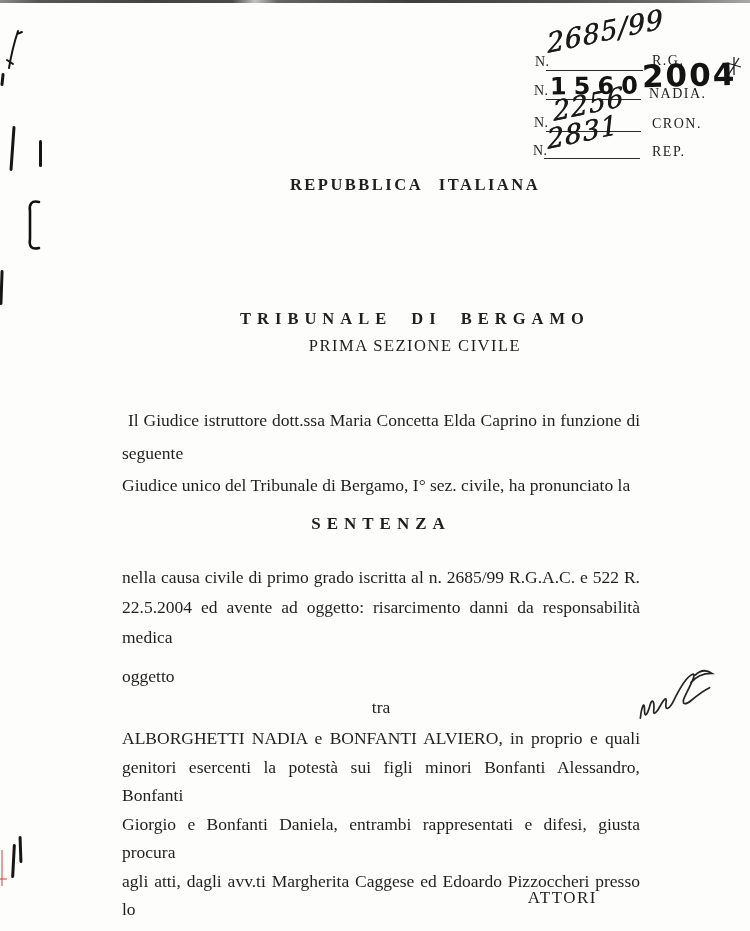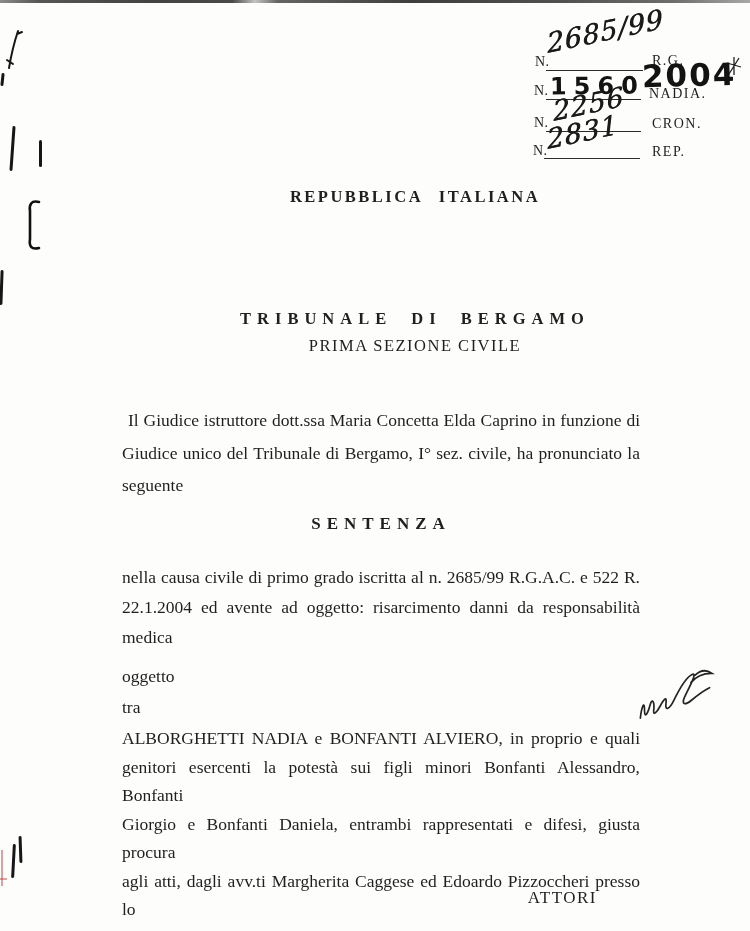--- a/index.html
+++ b/index.html
@@ -45,36 +45,36 @@
     font-weight:700;
     color:#131313;
     white-space:nowrap;
   }
   .stamp-1560{font-size:24px;letter-spacing:7px;transform:rotate(-.5deg);}
   .stamp-year{font-size:31px;letter-spacing:2px;transform:rotate(-1.5deg);z-index:3;}
 
   
   .head-wide{position:absolute;left:80px;width:670px;text-align:center;white-space:nowrap;}
   .head-col{position:absolute;left:122px;width:518px;text-align:center;white-space:nowrap;}
-  .h-republic{top:187px;font-size:16.5px;font-weight:700;letter-spacing:2.5px;word-spacing:10px;}
+  .h-republic{top:175px;font-size:16.5px;font-weight:700;letter-spacing:2.5px;word-spacing:10px;}
   .h-inname{top:253px;font-size:17px;letter-spacing:1.5px;word-spacing:3px;}
   .h-court{top:309px;font-size:16.5px;font-weight:700;letter-spacing:6px;word-spacing:9px;}
   .h-section{top:336px;font-size:16.5px;letter-spacing:1.5px;}
   .h-sentenza{top:514px;font-size:17px;font-weight:700;letter-spacing:6px;}
 
   
   .para{position:absolute;left:122px;width:518px;font-size:17.5px;}
   .jline{text-align:justify;text-align-last:justify;white-space:normal;}
   .para .jline:last-child{text-align-last:left;}
   .para-judge{top:404px;line-height:32.5px;}
   .para-judge .jline:first-child{text-indent:6px;}
   .para-case{top:562px;line-height:30px;}
   .para-parties{top:724px;line-height:28.5px;word-spacing:1px;}
   .word-vertente{position:absolute;left:122px;top:666px;font-size:17.5px;}
-  .word-tra{position:absolute;left:122px;top:697px;width:518px;text-align:left;font-size:17.5px;}
+  .word-tra{position:absolute;left:122px;top:697px;width:518px;text-align:center;font-size:17.5px;}
   .word-attori{position:absolute;left:0;top:888px;width:597px;text-align:right;font-size:17px;letter-spacing:1.5px;}
 
   
   .initials{position:absolute;left:633px;top:668px;transform:rotate(-6deg);}
 
   
   .artifact{position:absolute;}
   .stroke{background:#161616;border-radius:2px;}
   .red{background:rgba(190,70,70,.5);filter:blur(.4px);}
 </style>
@@ -111,29 +111,29 @@
     <span class="handwritten" style="left:20px;top:98px;">2831</span>
     <span class="reg-suffix" style="left:124px;top:118px;">REP.</span>
   </div>
 
   <div class="head-wide h-republic">REPUBBLICA ITALIANA</div>
   <div class="head-wide h-court">TRIBUNALE DI BERGAMO</div>
   <div class="head-wide h-section">PRIMA SEZIONE CIVILE</div>
 
   <div class="para para-judge">
       <div class="jline">Il Giudice istruttore dott.ssa Maria Concetta Elda Caprino in funzione di</div>
+      <div class="jline">seguente</div>
       <div class="jline">Giudice unico del Tribunale di Bergamo, I° sez. civile, ha pronunciato la</div>
-      <div class="jline">seguente</div>
     </div>
 
   <div class="head-col h-sentenza">SENTENZA</div>
 
   <div class="para para-case">
       <div class="jline">nella causa civile di primo grado iscritta al n. 2685/99 R.G.A.C. e 522 R.</div>
-      <div class="jline">22.1.2004 ed avente ad oggetto: risarcimento danni da responsabilità</div>
+      <div class="jline">22.5.2004 ed avente ad oggetto: risarcimento danni da responsabilità</div>
       <div class="jline">medica</div>
     </div>
 
   <div class="word-vertente">oggetto</div>
   <div class="word-tra">tra</div>
 
   <div class="para para-parties">
       <div class="jline">ALBORGHETTI NADIA e BONFANTI ALVIERO, in proprio e quali</div>
       <div class="jline">genitori esercenti la potestà sui figli minori Bonfanti Alessandro, Bonfanti</div>
       <div class="jline">Giorgio e Bonfanti Daniela, entrambi rappresentati e difesi, giusta procura</div>

